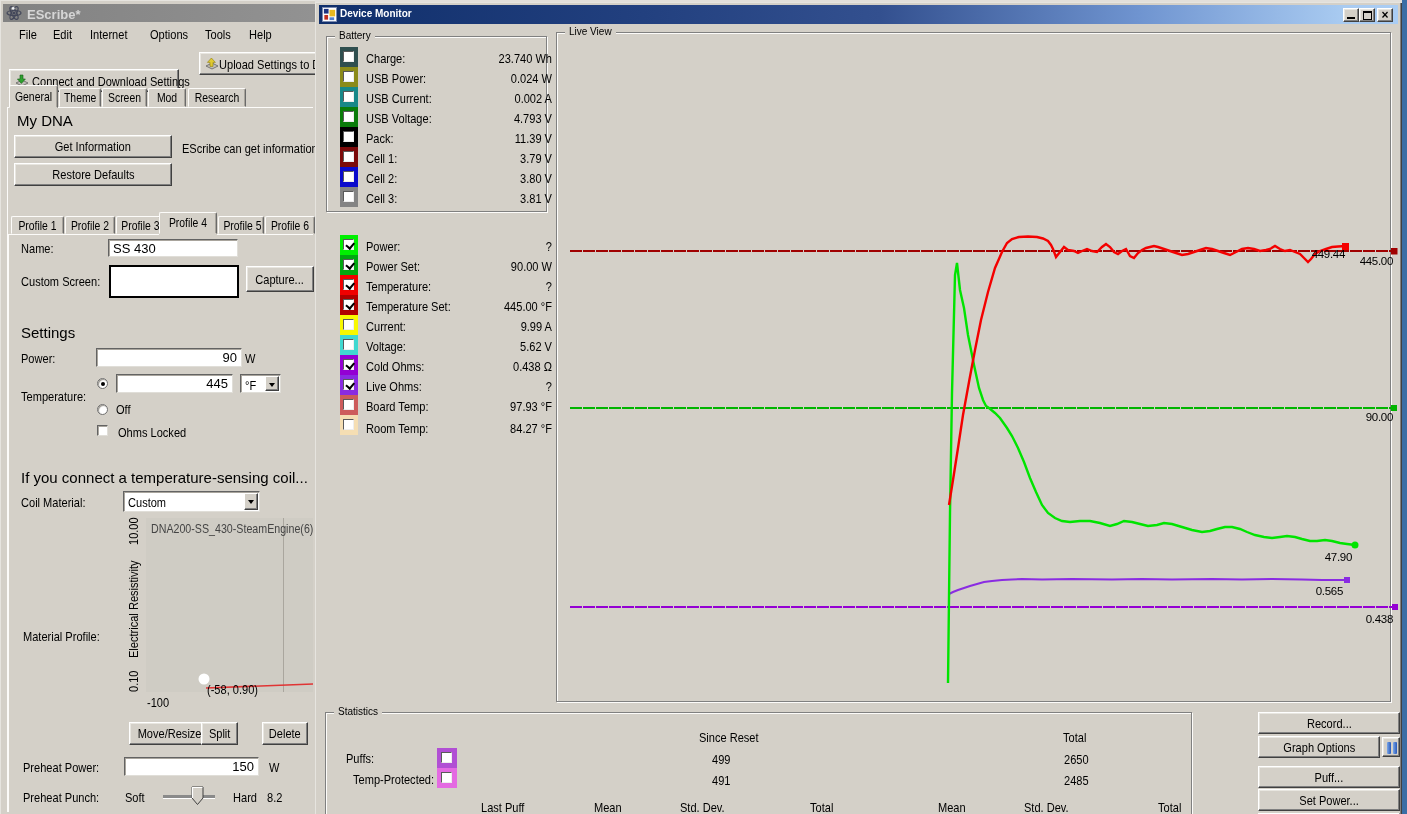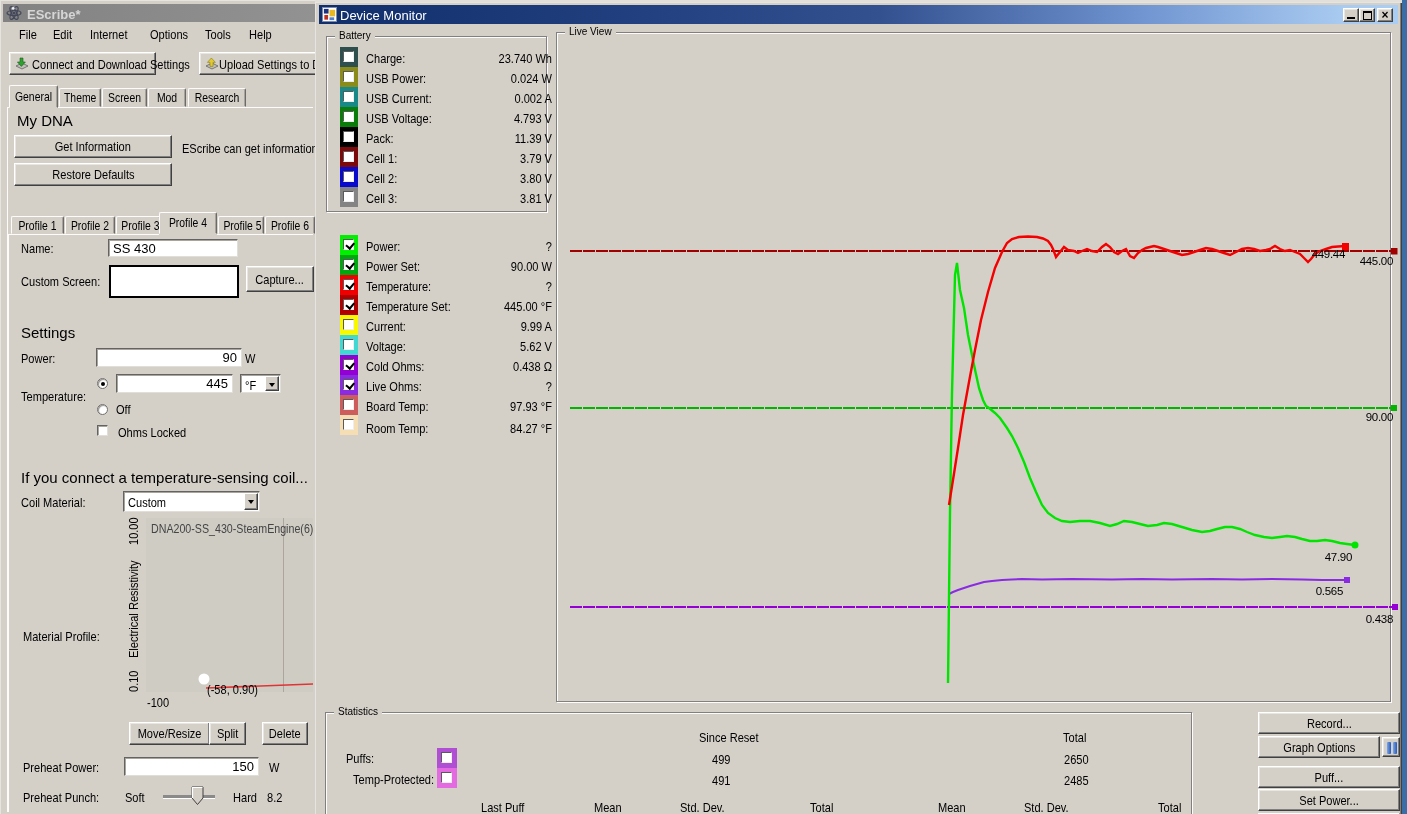--- a/index.html
+++ b/index.html
@@ -40,21 +40,21 @@
   </svg>
   <div class="a" style="left:27px;top:7px;font-weight:bold;color:#d6d6d6;font-size:13px">EScribe*</div>
 
   <div class="lbl" style="left:19px;top:27px">File</div>
   <div class="lbl" style="left:53px;top:27px">Edit</div>
   <div class="lbl" style="left:90px;top:27px">Internet</div>
   <div class="lbl" style="left:150px;top:27px">Options</div>
   <div class="lbl" style="left:205px;top:27px">Tools</div>
   <div class="lbl" style="left:249px;top:27px">Help</div>
 
-  <div class="btn" style="left:9px;top:52px;width:147px;height:23px">
+  <div class="btn" style="left:9px;top:69px;width:170px;height:23px">
     <svg class="a" style="left:5px;top:4px" width="15" height="14" viewBox="0 0 15 14">
       <polygon points="1,9 7,6 13,9 7,12" fill="#c0bdb8" stroke="#555" stroke-width="0.7"></polygon>
       <path d="M5 1 h3 v4 h2.4 l-4 4.4 -4-4.4 h2.6 z" fill="#2fa12f" stroke="#185c18" stroke-width="0.6"></path>
     </svg>
     <div class="lbl" style="left:22px;top:4px">Connect and Download Settings</div>
     </div>
   <div class="btn" style="left:199px;top:52px;width:150px;height:23px">
     <svg class="a" style="left:5px;top:4px" width="15" height="14" viewBox="0 0 15 14">
       <polygon points="1,9 7,6 13,9 7,12" fill="#c0bdb8" stroke="#555" stroke-width="0.7"></polygon>
       <path d="M5 9.4 h3 v-4 h2.4 l-4-4.4 -4,4.4 h2.6 z" fill="#e0ca30" stroke="#8a7a10" stroke-width="0.6"></path>
@@ -152,21 +152,21 @@
   </svg>
   <div class="lbl" style="left:207px;top:682px">(-58, 0.90)</div>
   <div class="lbl" style="left:126px;top:545px;transform:rotate(-90deg) scaleX(.85);transform-origin:0 0">10.00</div>
   <div class="lbl" style="left:126px;top:658px;transform:rotate(-90deg) scaleX(.85);transform-origin:0 0">Electrical Resistivity</div>
   <div class="lbl" style="left:126px;top:692px;transform:rotate(-90deg) scaleX(.85);transform-origin:0 0">0.10</div>
   <div class="lbl" style="left:147px;top:695px">-100</div>
 
   <div class="btn" style="left:129px;top:722px;width:81px;height:23px">
       <u>Move/Resize</u>
     </div>
-  <div class="btn" style="left:209px;top:722px;width:37px;height:23px">
+  <div class="btn" style="left:201px;top:722px;width:37px;height:23px">
       <u>Split</u>
     </div>
   <div class="btn" style="left:262px;top:722px;width:46px;height:23px">
       <u>Delete</u>
     </div>
 
   <div class="lbl" style="left:23px;top:760px">Preheat Power:</div>
   <div class="tb r" style="left:124px;top:757px;width:135px;height:19px">150</div>
   <div class="lbl" style="left:269px;top:760px">W</div>
 
@@ -184,21 +184,21 @@
 <div class="a" id="dm" style="left:315px;top:2px;width:1087px;height:812px;background:#d4d0c8;box-shadow:inset 1px 1px 0 #e6e4df,inset -1px 0 0 #404040,inset -2px 0 0 #808080;overflow:hidden">
 
   <div class="a" style="left:4px;top:3px;width:1079px;height:19px;background:linear-gradient(90deg,#102f6b 0%,#22407f 30%,#33508f 52%,#6f94d0 76%,#a9cbf1 95%,#aacdf4 100%)"></div>
   <svg class="a" style="left:7px;top:5px" width="15" height="15" viewBox="0 0 16 16">
     <rect x="0.5" y="0.5" width="15" height="15" fill="#fff" stroke="#7b8bb0"></rect>
     <rect x="2" y="2" width="5" height="5" fill="#1c3280"></rect>
     <rect x="8" y="3" width="6" height="7" fill="#e8b820"></rect>
     <rect x="2.5" y="8.5" width="4" height="5" fill="#c03020"></rect>
     <rect x="8" y="11" width="5" height="3" fill="#5080d0"></rect>
   </svg>
-  <div class="a" style="left:25px;top:6px;font-weight:normal;color:#fff;font-size:13px">Device Monitor</div>
+  <div class="a" style="left:25px;top:6px;font-weight:bold;color:#fff;font-size:10px">Device Monitor</div>
 
   <div class="btn" style="left:1028px;top:6px;width:16px;height:14px">
       <span style="position:absolute;left:3px;bottom:2px;width:8px;height:2px;background:#000"></span>
     </div>
   <div class="btn" style="left:1044px;top:6px;width:16px;height:14px">
       <span style="position:absolute;left:3px;top:2px;width:9px;height:9px;border:1px solid #000;border-top-width:2px"></span>
     </div>
   <div class="btn" style="left:1062px;top:6px;width:16px;height:14px;font-weight:bold;font-size:12px">×</div>
 
   <div class="grp" style="left:11px;top:34px;width:221px;height:176px">

